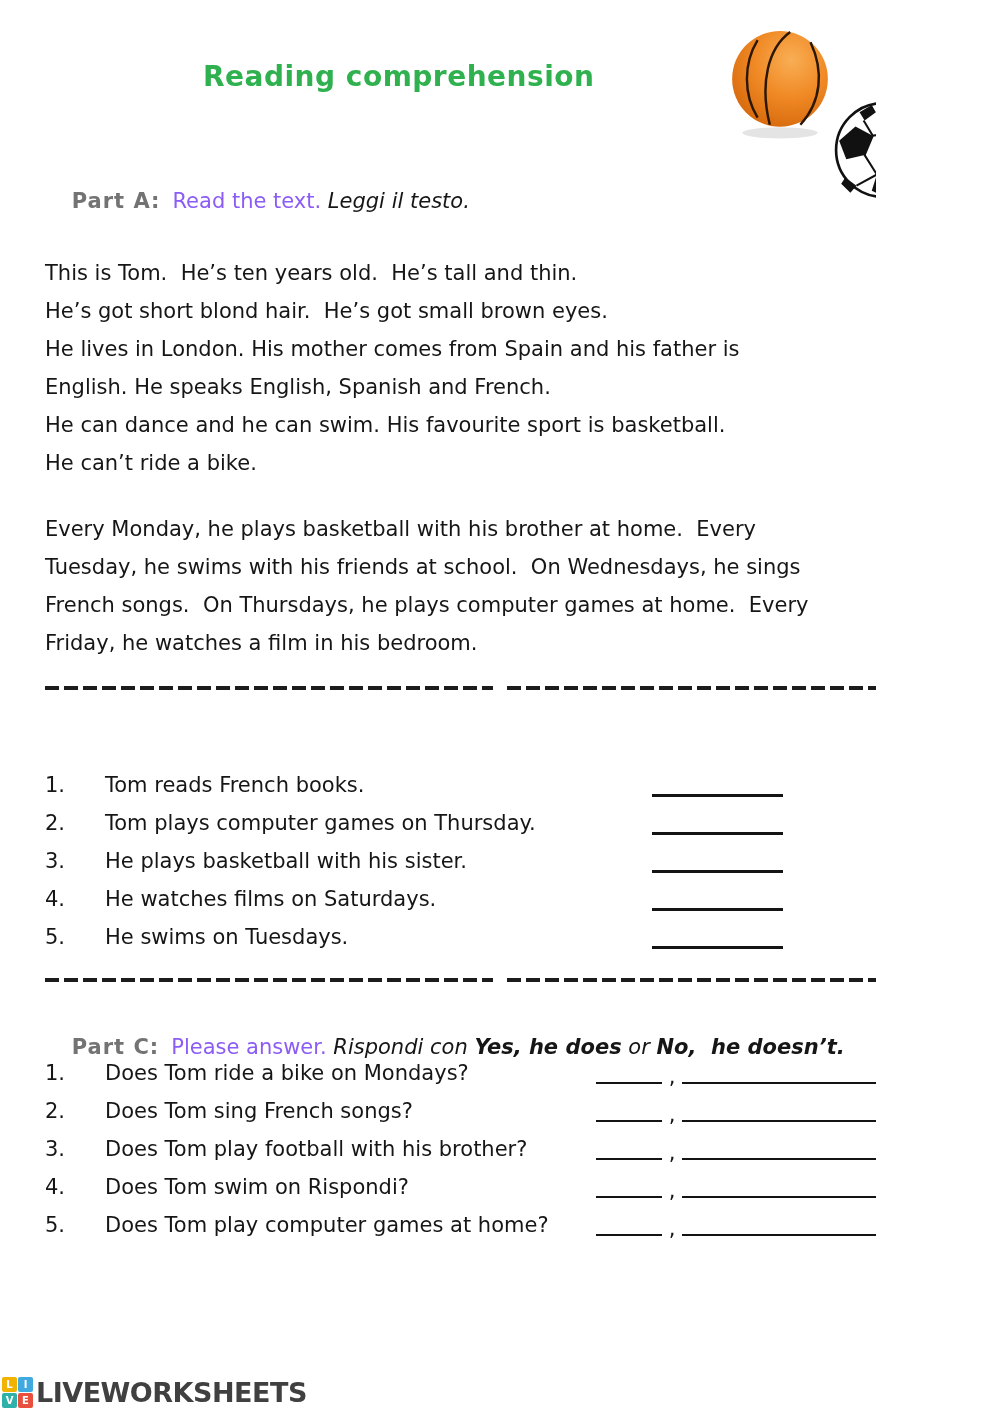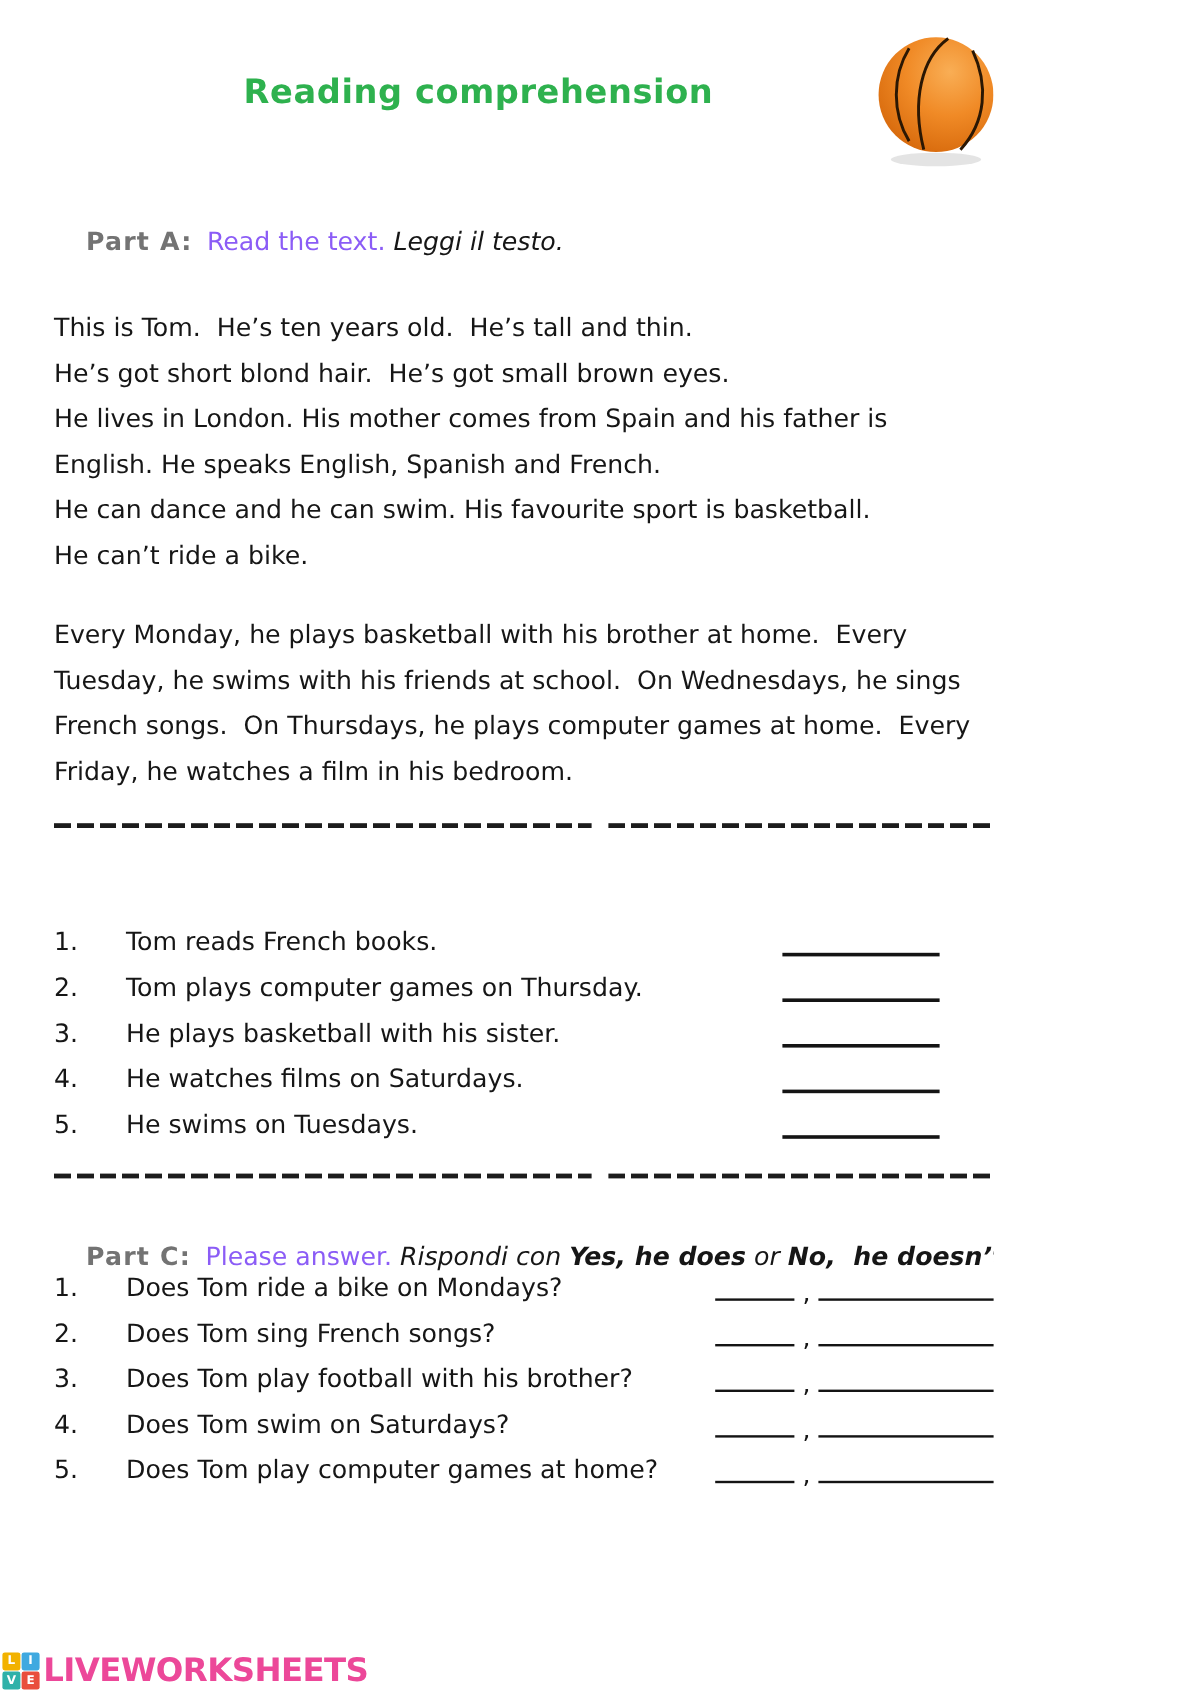--- a/index.html
+++ b/index.html
@@ -3,20 +3,21 @@
 <meta charset="utf-8">
 <style>
   html,body{margin:0;padding:0;background:#ffffff;}
   .page{
     position:relative;
     width:828px;height:1413px;
     background:#ffffff;
     font-family:"DejaVu Sans", sans-serif;
     color:#161616;
     overflow:hidden;
+    padding-left:48px;
   }
   .abs{position:absolute;}
   .pre{white-space:pre;}
   .page-title{
     left:203px;top:60px;
     font-size:28px;font-weight:700;color:#2eb14e;letter-spacing:0.5px;
   }
   .part-heading{font-size:21px;left:45px;white-space:pre;}
   .part-label{color:#737373;font-weight:700;letter-spacing:1px;margin-right:12px;}
   .instr{color:#8b5cf6;}
@@ -36,21 +37,21 @@
   .ansgroup{position:absolute;left:551px;top:0;white-space:pre;}
   .blank-c-short{width:66px;border-bottom-width:2.5px;}
   .blank-c-long{width:224px;border-bottom-width:2.5px;}
   .footer-logo{left:2px;top:1374px;height:36px;display:flex;align-items:center;cursor:pointer;}
   .logo-grid{width:31px;height:31px;display:grid;grid-template-columns:15px 15px;grid-template-rows:15px 15px;gap:1px;margin-right:3px;}
   .logo-sq{display:flex;align-items:center;justify-content:center;color:#fff;font-size:10px;font-weight:700;border-radius:2px;}
   .sq-l{background:#f2b200;}
   .sq-i{background:#3fa9e0;}
   .sq-v{background:#2fb1a9;}
   .sq-e{background:#e94f3d;}
-  .brand-name{font-size:27px;font-weight:700;color:#ec4899;letter-spacing:-0.5px;}
+  .brand-name{font-size:27px;font-weight:700;color:#404040;letter-spacing:-0.5px;}
   svg{display:block;}
 </style>
 </head>
 <body>
 
 <div class="page">
 
   <div class="abs page-title">Reading comprehension</div>
 
   <div class="abs" style="left:729px;top:28px;">
@@ -158,21 +159,21 @@
     <span class="qtext">Does Tom sing French songs?</span>
     <span class="ansgroup"><span class="blank blank-c-short"></span><span class="pre"> , </span><span class="blank blank-c-long"></span><span>.</span></span>
   </div>
   <div class="abs qrow" style="top:1134px;">
     <span class="qnum">3.</span>
     <span class="qtext">Does Tom play football with his brother?</span>
     <span class="ansgroup"><span class="blank blank-c-short"></span><span class="pre"> , </span><span class="blank blank-c-long"></span><span>.</span></span>
   </div>
   <div class="abs qrow" style="top:1172px;">
     <span class="qnum">4.</span>
-    <span class="qtext">Does Tom swim on Saturdays?</span>
+    <span class="qtext">Does Tom swim on Rispondi?</span>
     <span class="ansgroup"><span class="blank blank-c-short"></span><span class="pre"> , </span><span class="blank blank-c-long"></span><span>.</span></span>
   </div>
   <div class="abs qrow" style="top:1210px;">
     <span class="qnum">5.</span>
     <span class="qtext">Does Tom play computer games at home?</span>
     <span class="ansgroup"><span class="blank blank-c-short"></span><span class="pre"> , </span><span class="blank blank-c-long"></span><span>.</span></span>
   </div>
 
   <div class="abs footer-logo">
     <div class="logo-grid">

